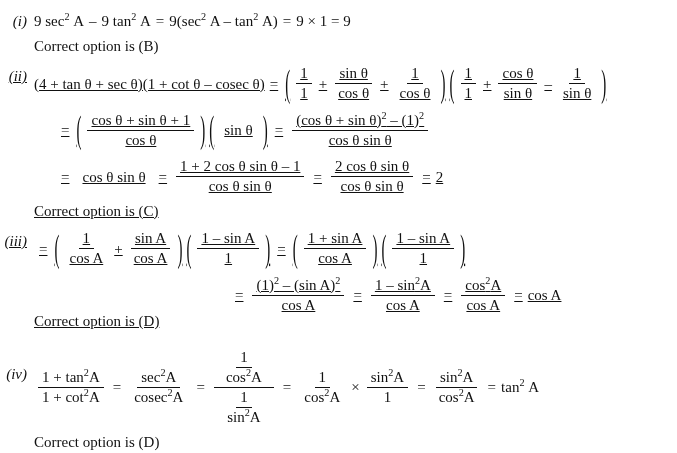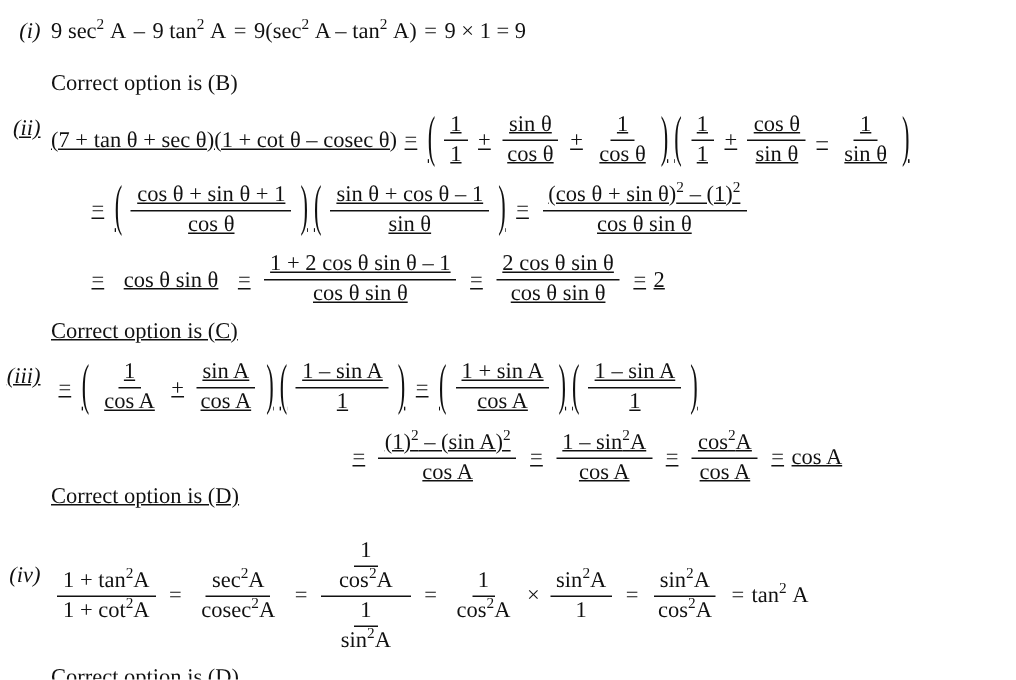--- a/index.html
+++ b/index.html
@@ -35,21 +35,21 @@
     box-sizing: border-box;
     line-height: 1.5;
   }
   .body {
     flex: 1 1 auto;
     font-size: 15px;
     line-height: 1.5;
   }
   .correct {
     font-size: 15px;
-    margin-top: 12px;
+    margin-top: 2px;
   }
   .mathline {
     display: flex;
     align-items: center;
     flex-wrap: nowrap;
     white-space: nowrap;
   }
   .gap-top-sm { margin-top: 4px; }
   .gap-top-md { margin-top: 9px; }
 
@@ -114,21 +114,21 @@
       </div>
       <div class="correct">Correct option is (B)</div>
     </div>
   </div>
 
   <div class="row" style="margin-top:8px;text-decoration:underline;">
     <div class="marker">(ii)</div>
     <div class="body">
 
       <div class="mathline">
-        <span class="nowrap">(7 + tan θ + sec θ)(1 + cot θ – cosec θ)</span>
+        <span class="nowrap">(4 + tan θ + sec θ)(1 + cot θ – cosec θ)</span>
         <span class="op">=</span>
         <span class="paren">
           <span class="pl">(</span>
           <span class="frac">
             <span class="num">1</span>
             <span class="den">1</span>
           </span>
           <span class="op-tight">+</span>
           <span class="frac">
             <span class="num">sin θ</span>
@@ -167,21 +167,20 @@
           <span class="pl">(</span>
           <span class="frac">
             <span class="num">cos θ + sin θ + 1</span>
             <span class="den">cos θ</span>
           </span>
           <span class="pr">)</span>
         </span>
         <span class="paren">
           <span class="pl">(</span>
           <span class="frac">
-            <span class="num">sin θ + cos θ – 1</span>
             <span class="den">sin θ</span>
           </span>
           <span class="pr">)</span>
         </span>
         <span class="op">=</span>
         <span class="frac">
           <span class="num">(cos θ + sin θ)<sup>2</sup> – (1)<sup>2</sup></span>
           <span class="den">cos θ sin θ</span>
         </span>
       </div>

